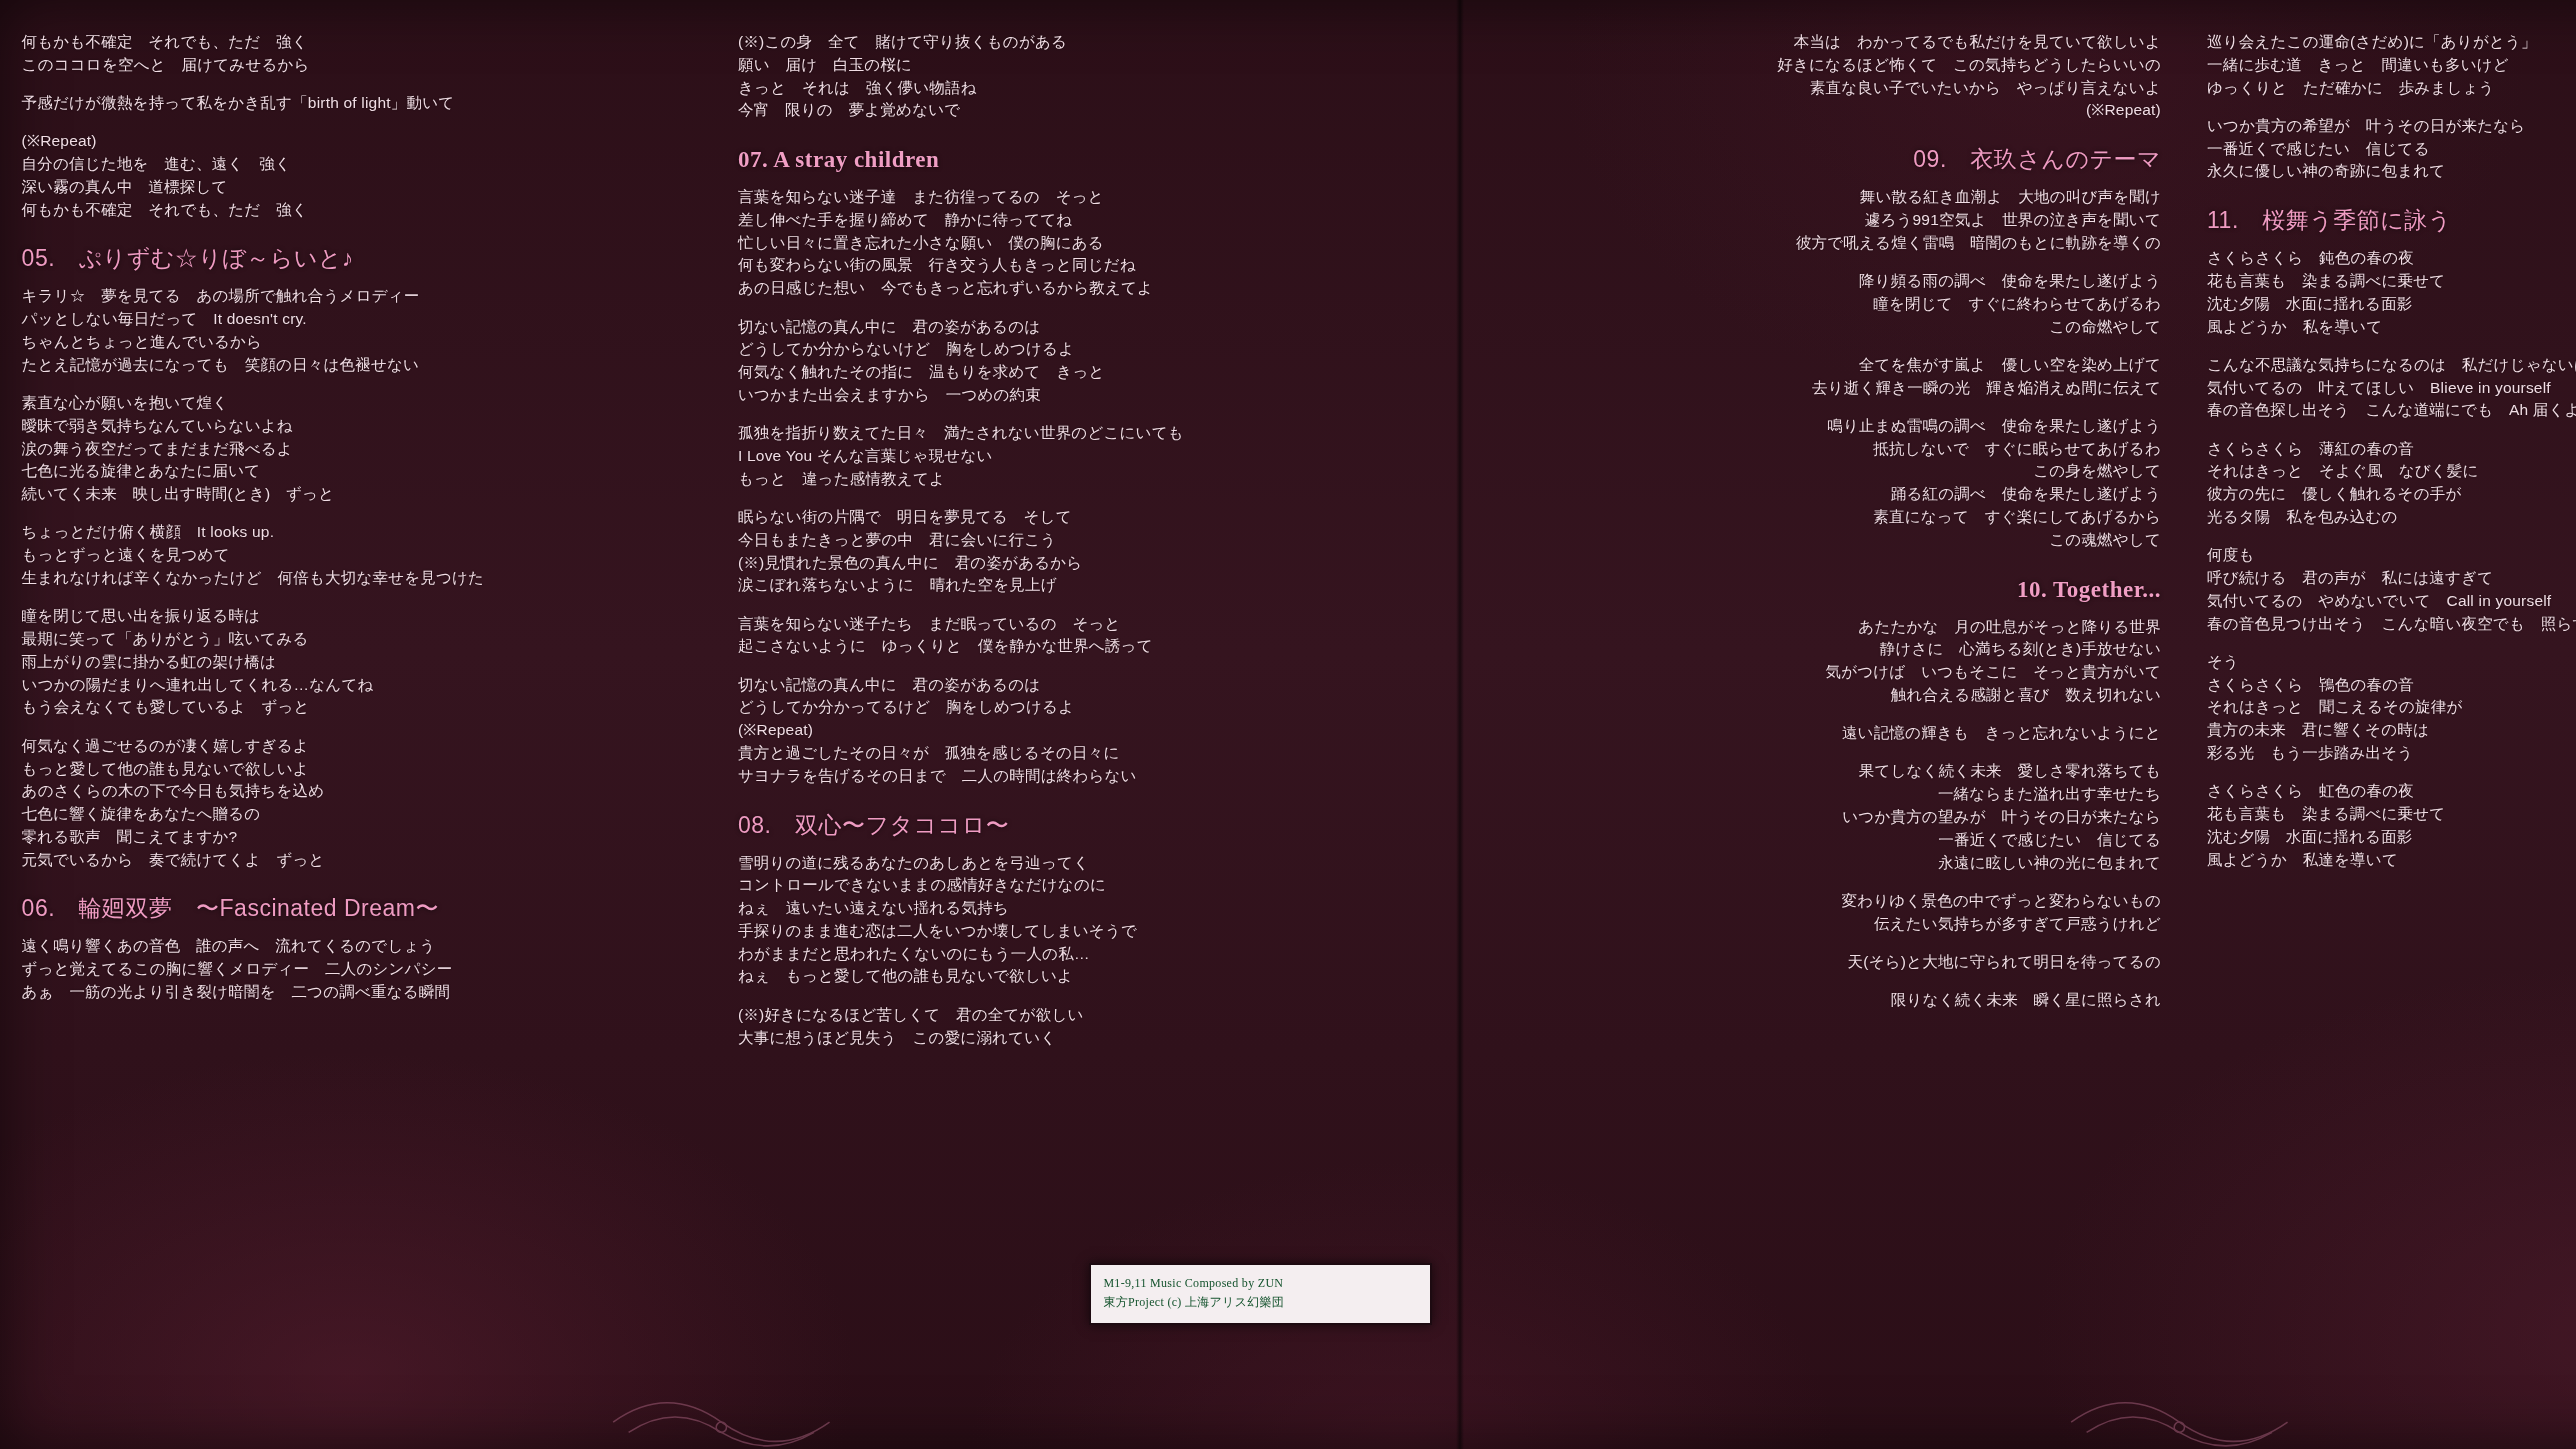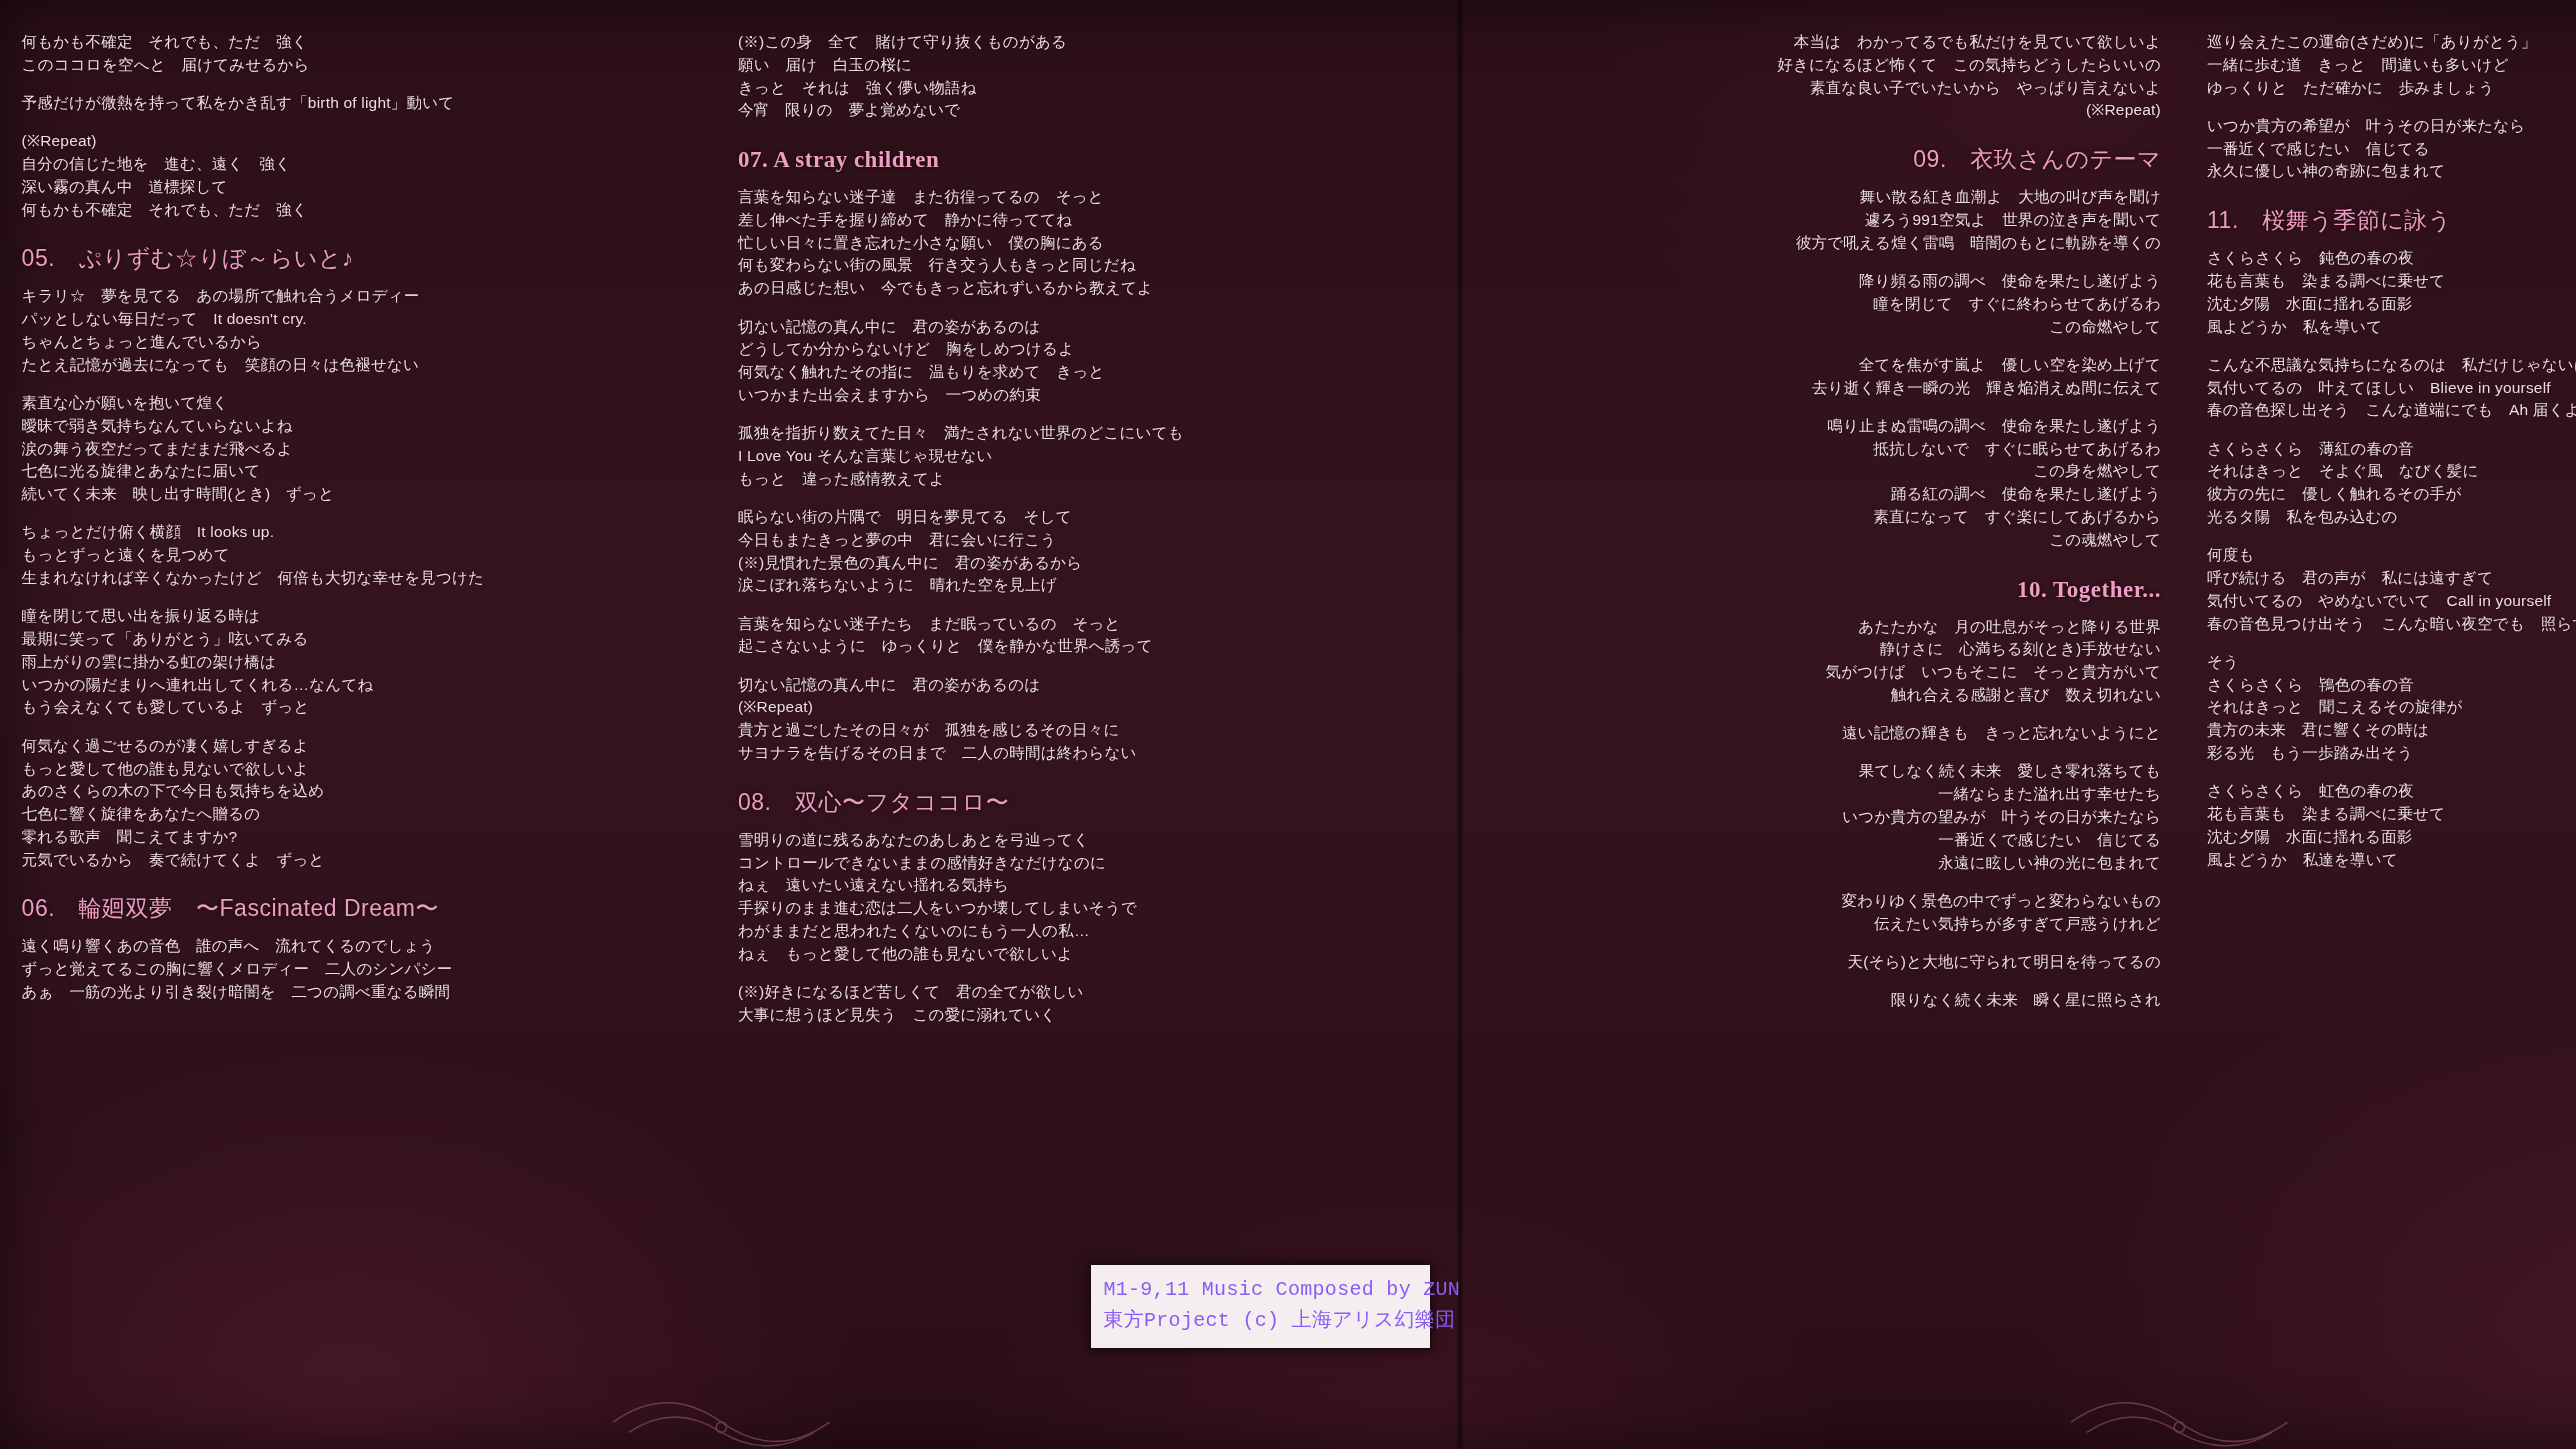--- a/index.html
+++ b/index.html
@@ -93,24 +93,24 @@
     position: absolute;
     left: 1089px;
     top: 1263px;
     width: 314px;
     padding: 9.3px 12.4px 11.3px 12.4px;
     background: #f4eef0;
     border: 2.6px solid #1d0a11;
     box-shadow: 0 0 11.3px rgba(0,0,0,0.6);
   }
   #credits .credit-line {
-    color: #8b5cf6;
-    font-size: 20px;
+    color: #14532d;
+    font-size: 12px;
     line-height: 1.55;
-    font-family: Liberation Mono, monospace;
+    font-family: Liberation Serif, serif;
     letter-spacing: 0.3px;
     white-space: nowrap;
   }
 
   
   .flourish {
     position: absolute;
     pointer-events: none;
     opacity: 0.5;
   }
@@ -198,20 +198,21 @@
           <div class="gap"></div>
           <div class="lyric-line">眠らない街の片隅で　明日を夢見てる　そして</div>
           <div class="lyric-line">今日もまたきっと夢の中　君に会いに行こう</div>
           <div class="lyric-line">(※)見慣れた景色の真ん中に　君の姿があるから</div>
           <div class="lyric-line">涙こぼれ落ちないように　晴れた空を見上げ</div>
           <div class="gap"></div>
           <div class="lyric-line">言葉を知らない迷子たち　まだ眠っているの　そっと</div>
           <div class="lyric-line">起こさないように　ゆっくりと　僕を静かな世界へ誘って</div>
           <div class="gap"></div>
           <div class="lyric-line">切ない記憶の真ん中に　君の姿があるのは</div>
+          <div class="lyric-line">どうしてか分かってるけど　胸をしめつけるよ</div>
           <div class="lyric-line">(※Repeat)</div>
           <div class="lyric-line">貴方と過ごしたその日々が　孤独を感じるその日々に</div>
           <div class="lyric-line">サヨナラを告げるその日まで　二人の時間は終わらない</div>
         </div>
         <div class="track-title">08.　双心〜フタココロ〜</div>
         <div class="block">
           <div class="lyric-line">雪明りの道に残るあなたのあしあとを弓辿ってく</div>
           <div class="lyric-line">コントロールできないままの感情好きなだけなのに</div>
           <div class="lyric-line">ねぇ　遠いたい遠えない揺れる気持ち</div>
           <div class="lyric-line">手探りのまま進む恋は二人をいつか壊してしまいそうで</div>

